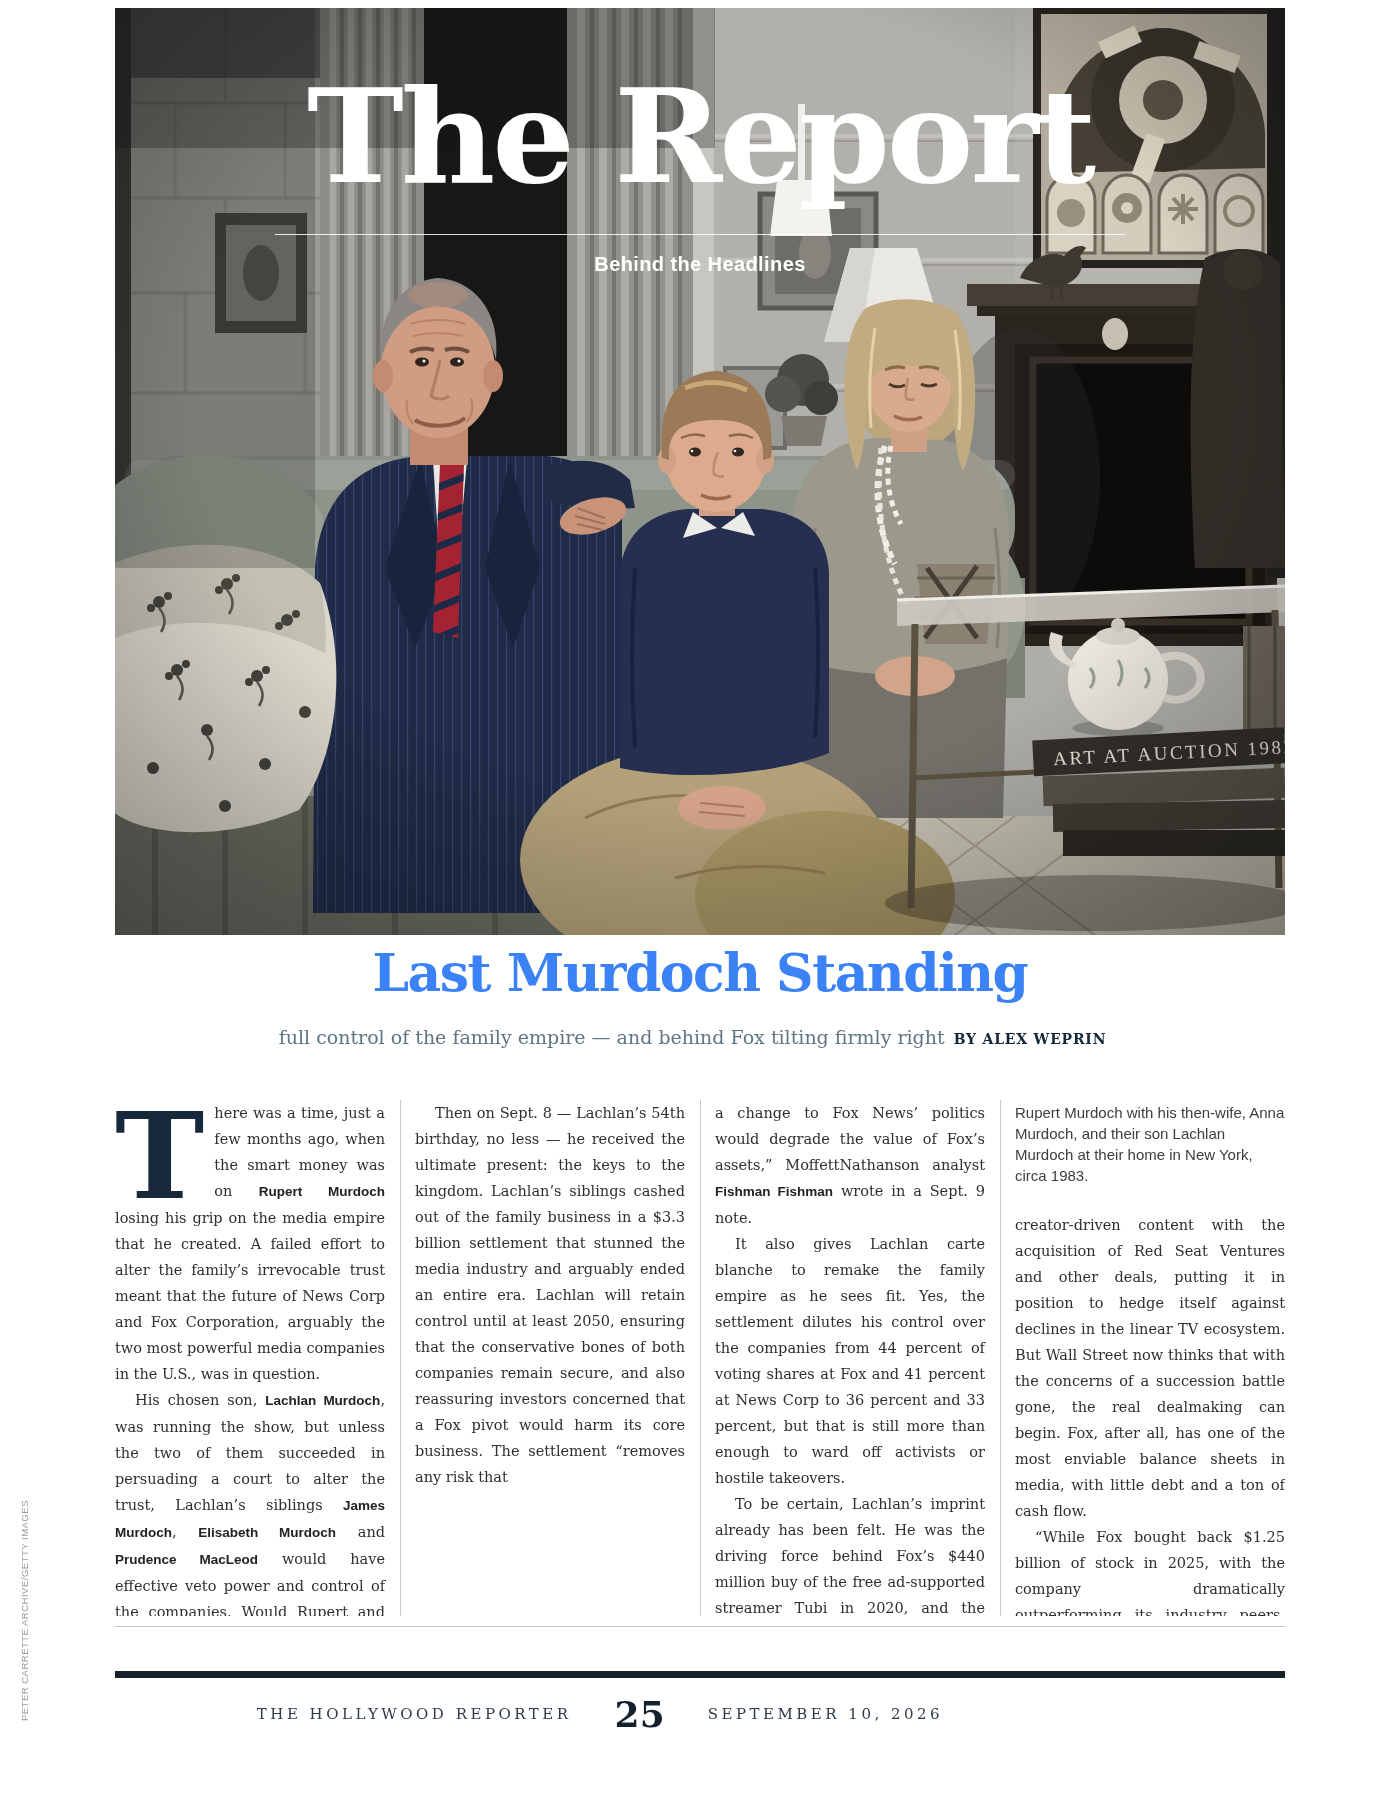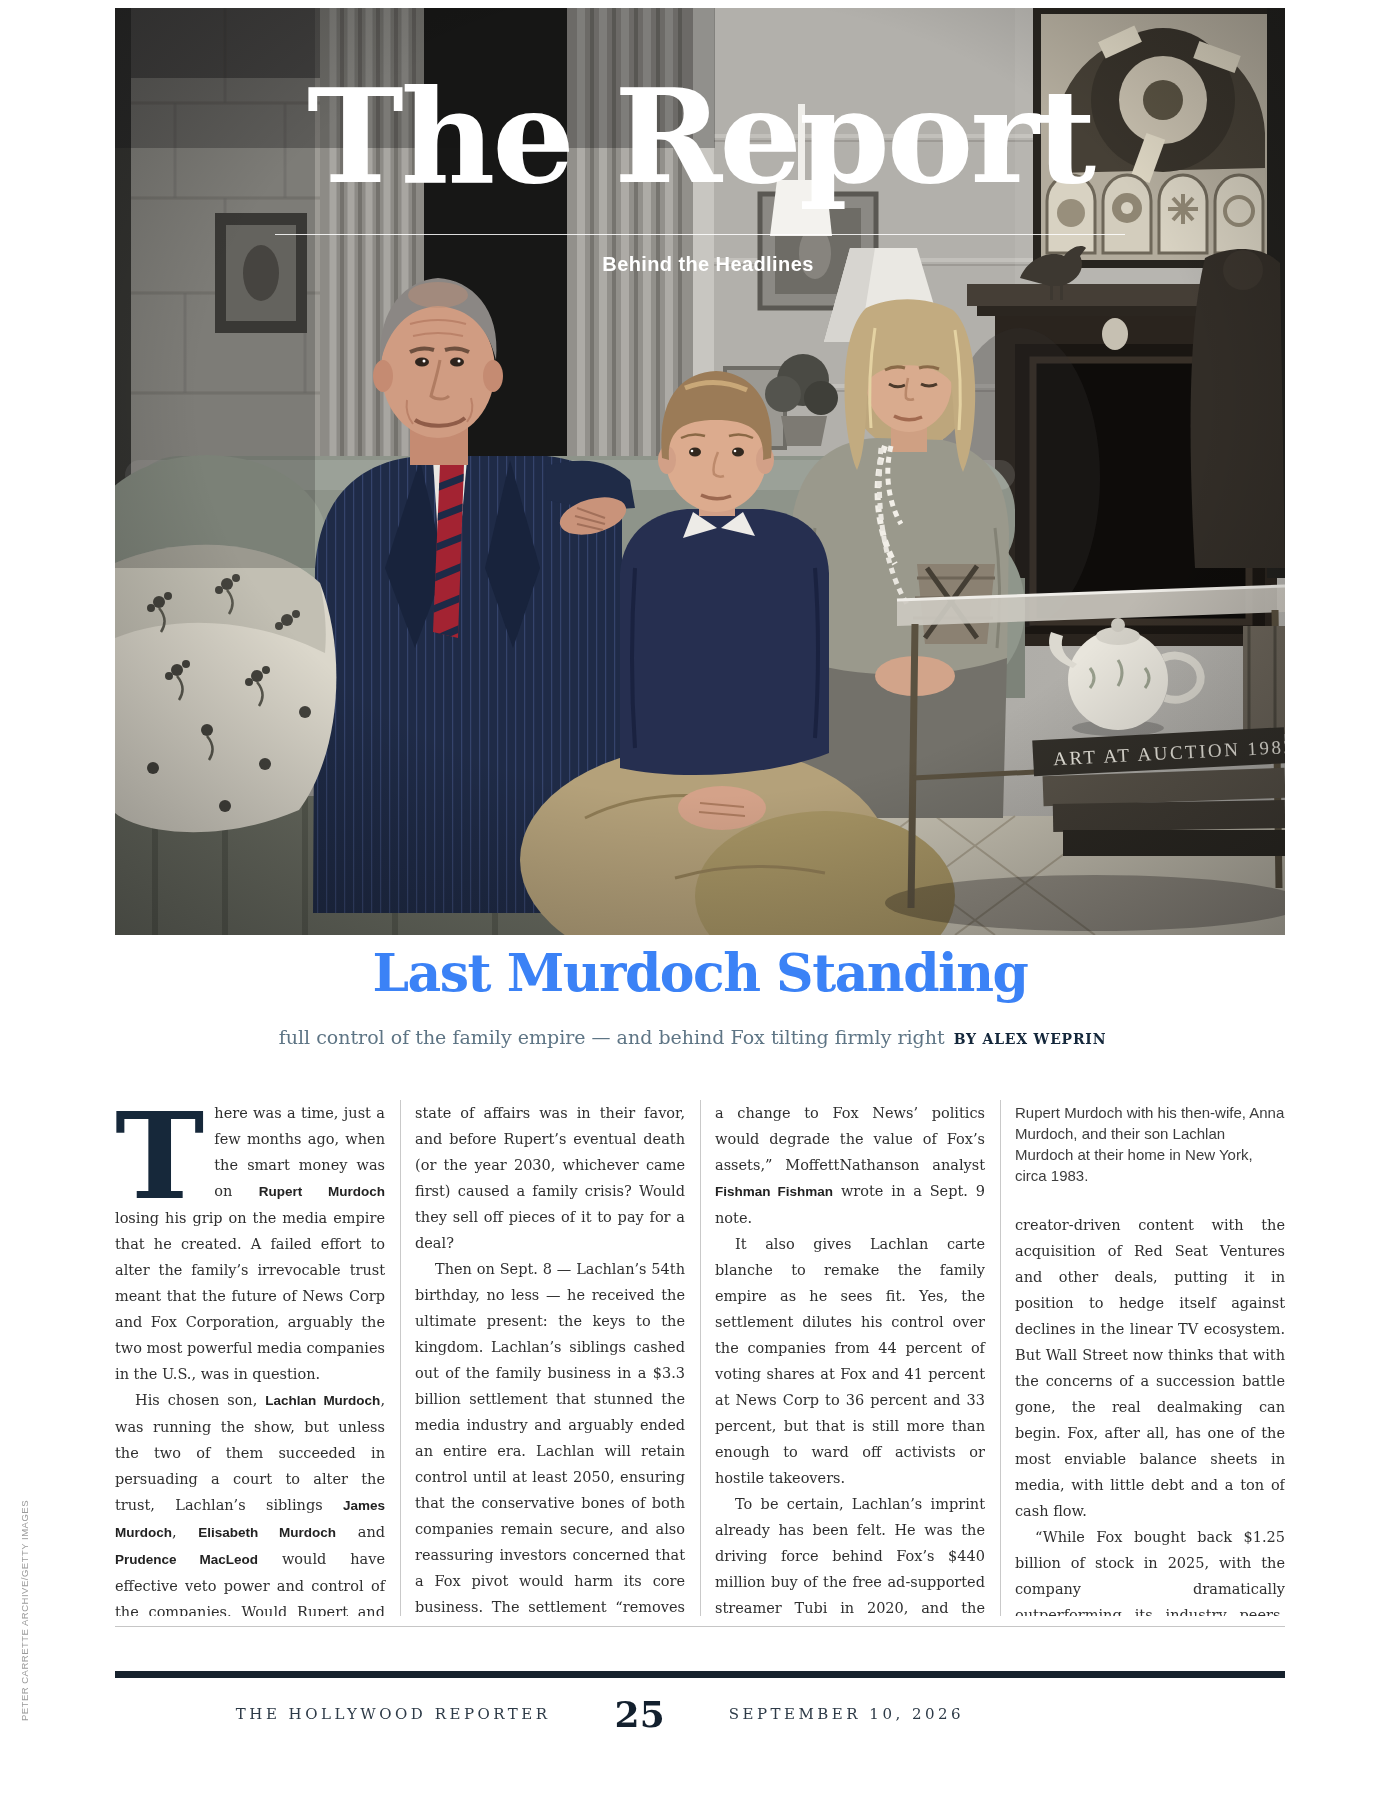--- a/index.html
+++ b/index.html
@@ -5,21 +5,21 @@
   html,body{margin:0;padding:0;background:#ffffff;}
   .page{position:relative;width:1385px;height:1800px;background:#ffffff;overflow:hidden;
         font-family:"DejaVu Serif",serif;}
 
   
   .photo{position:absolute;left:115px;top:8px;width:1170px;height:927px;background:#b91c1c;overflow:hidden;}
   .photo svg{position:absolute;left:0;top:0;width:100%;height:100%;display:block;}
   .masthead-title{position:absolute;top:64px;left:0;width:100%;text-align:center;
       font:700 130px/1 "DejaVu Serif",serif;color:#ffffff;letter-spacing:-3px;}
   .masthead-rule{position:absolute;top:226px;left:160px;width:850px;height:1px;background:rgba(255,255,255,.85);}
-  .masthead-tagline{position:absolute;top:244px;left:8px;width:100%;text-align:center;
+  .masthead-tagline{position:absolute;top:244px;left:0;width:100%;text-align:center;
       font:700 20px/1.2 "Liberation Sans",sans-serif;color:#ffffff;letter-spacing:.4px;}
 
   
   .headline{position:absolute;top:944px;left:115px;width:1170px;text-align:center;
       font:700 52px/1.1 "DejaVu Serif",serif;color:#3b82f6;letter-spacing:-1.5px;}
   .subtitle{position:absolute;top:1022px;left:190px;width:1005px;text-align:center;
       font:400 19px/31px "DejaVu Serif",serif;color:#5e7585;}
   .byline{font:700 14px/1 "DejaVu Serif",serif;color:#13263a;letter-spacing:.8px;margin-left:9px;margin-top:20px;}
 
   
@@ -31,21 +31,21 @@
   .col .b{font:700 13.5px/26px "Liberation Sans",sans-serif;color:#222;}
   .colrule{width:1px;height:100%;background:#c9c9c9;}
   .dropcap{float:left;font:700 120px/92px "DejaVu Serif",serif;color:#16283a;margin:10px 10px 0 0;}
   .caption{font:400 15px/21px "Liberation Sans",sans-serif;color:#3d3d3d;
       margin:2px 0 26px 0;text-align:left;}
 
   
   .endrule{position:absolute;top:1626px;left:115px;width:1170px;height:1px;background:#c6c6c6;}
   .navybar{position:absolute;top:1671px;left:115px;width:1170px;height:7px;background:#17222d;}
   .footer{position:absolute;top:1696px;left:115px;width:1170px;display:flex;align-items:center;
-      justify-content:center;gap:64px;transform:translateX(-100px);}
+      justify-content:center;gap:43px;transform:translateX(-100px);}
   .pub,.issuedate{font:400 15px/1 "DejaVu Serif",serif;color:#2d3a47;letter-spacing:3.5px;}
   .pagenum{font:700 36px/1 "DejaVu Serif",serif;color:#13202e;}
 
   
   .credit{position:absolute;left:20px;top:1500px;writing-mode:vertical-rl;transform:rotate(180deg);
       font:400 9.5px/1 "Liberation Sans",sans-serif;color:#9b9b9b;letter-spacing:.5px;white-space:nowrap;}
 </style>
 </head>
 <body>
 
@@ -348,21 +348,20 @@
     </div>
   </div>
 
   <div class="columns">
     <div class="col">
         <p><span class="dropcap">T</span><span>here was a time, just a few months ago, when the smart money was on </span><span class="b">Rupert Murdoch</span><span> losing his grip on the media empire that he created. A failed effort to alter the family’s irrevocable trust meant that the future of News Corp and Fox Corporation, arguably the two most powerful media companies in the U.S., was in question.</span></p>
         <p class="indent"><span>His chosen son, </span><span class="b">Lachlan Murdoch</span><span>, was running the show, but unless the two of them succeeded in persuading a court to alter the trust, Lachlan’s siblings </span><span class="b">James Murdoch</span><span>, </span><span class="b">Elisabeth Murdoch</span><span> and </span><span class="b">Prudence MacLeod</span><span> would have effective veto power and control of the companies. Would Rupert and Lachlan sell off the empire while the regulatory</span></p>
       </div>
     <div class="colrule"></div>
     <div class="col">
-        <p><span>state of affairs was in their favor, and before Rupert’s eventual death (or the year 2030, whichever came first) caused a family crisis? Would they sell off pieces of it to pay for a deal?</span></p>
         <p class="indent"><span>Then on Sept. 8 — Lachlan’s 54th birthday, no less — he received the ultimate present: the keys to the kingdom. Lachlan’s siblings cashed out of the family business in a $3.3 billion settlement that stunned the media industry and arguably ended an entire era. Lachlan will retain control until at least 2050, ensuring that the conservative bones of both companies remain secure, and also reassuring investors concerned that a Fox pivot would harm its core business. The settlement “removes any risk that</span></p>
       </div>
     <div class="colrule"></div>
     <div class="col">
         <p><span>a change to Fox News’ politics would degrade the value of Fox’s assets,” MoffettNathanson analyst </span><span class="b">Fishman Fishman</span><span> wrote in a Sept. 9 note.</span></p>
         <p class="indent"><span>It also gives Lachlan carte blanche to remake the family empire as he sees fit. Yes, the settlement dilutes his control over the companies from 44 percent of voting shares at Fox and 41 percent at News Corp to 36 percent and 33 percent, but that is still more than enough to ward off activists or hostile takeovers.</span></p>
         <p class="indent"><span>To be certain, Lachlan’s imprint already has been felt. He was the driving force behind Fox’s $440 million buy of the free ad-supported streamer Tubi in 2020, and the company has made a concerted push into</span></p>
       </div>
     <div class="colrule"></div>
     <div class="col">

